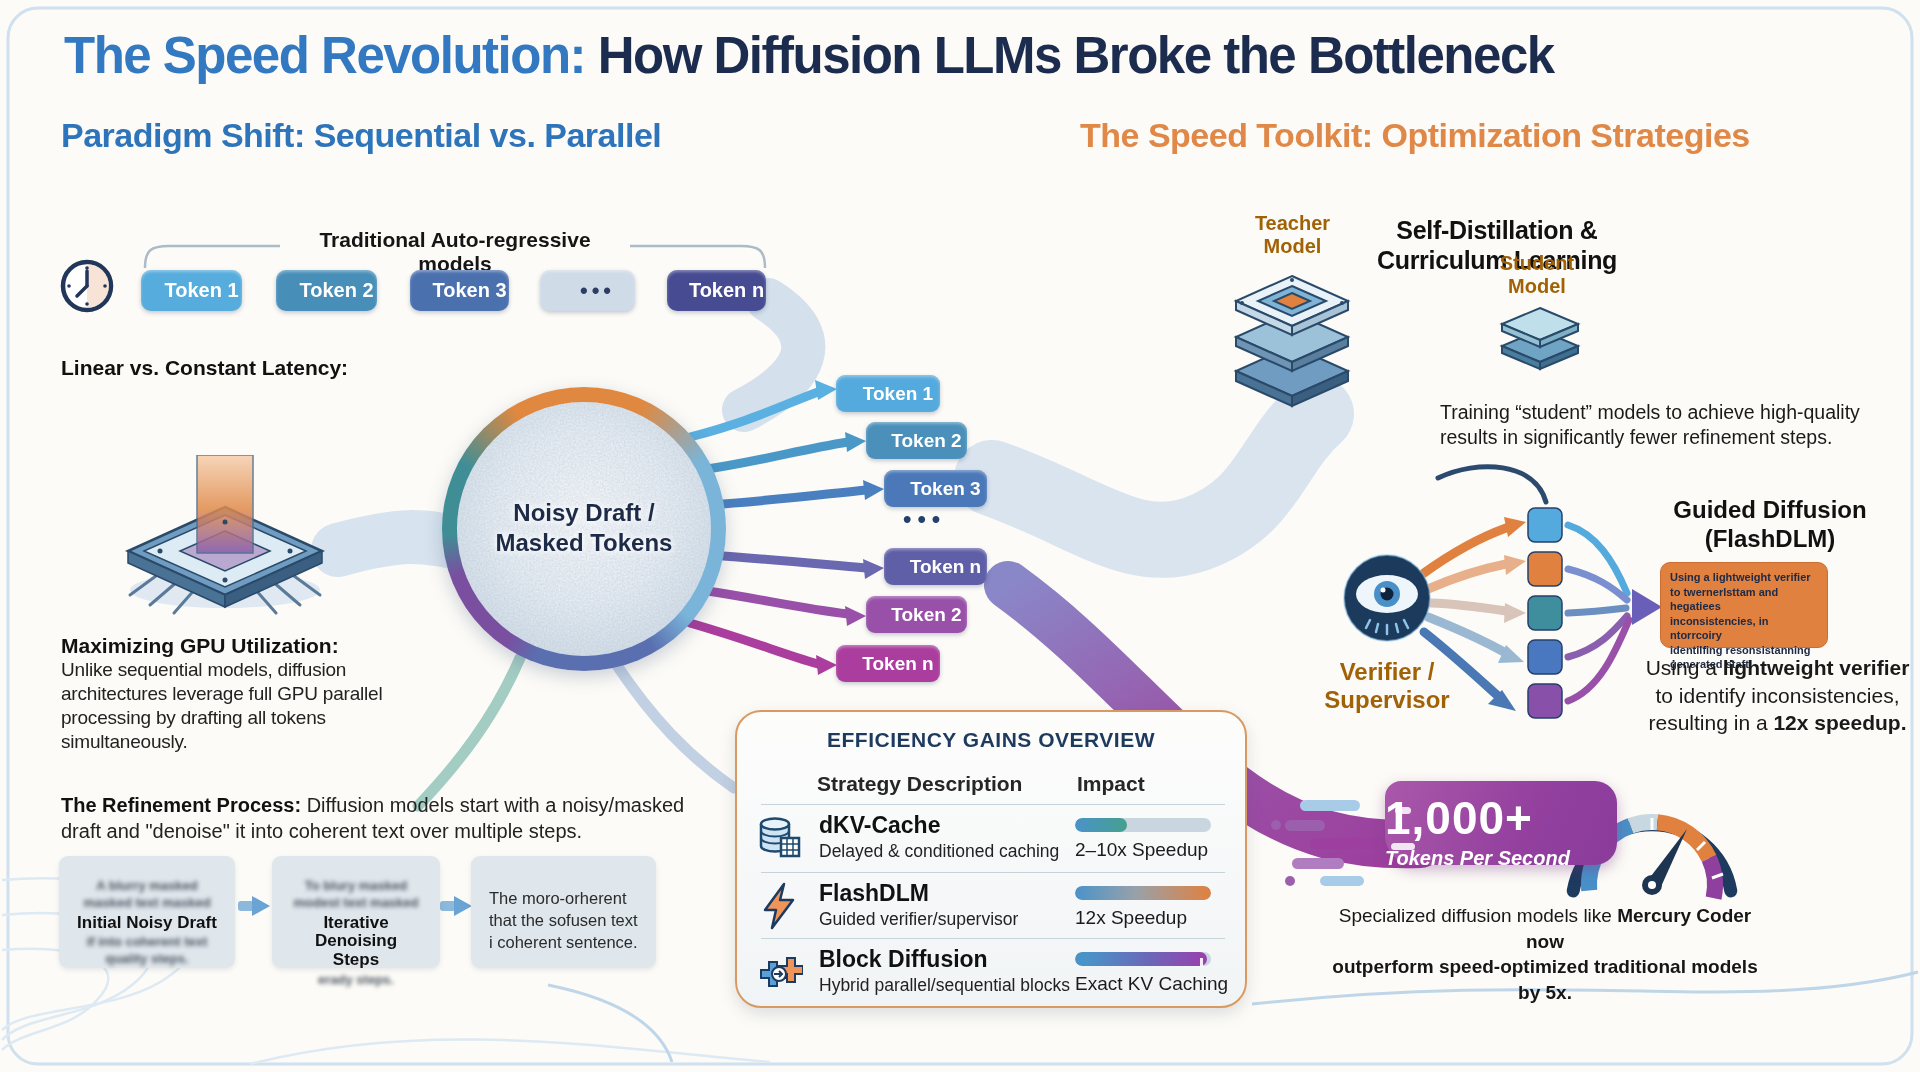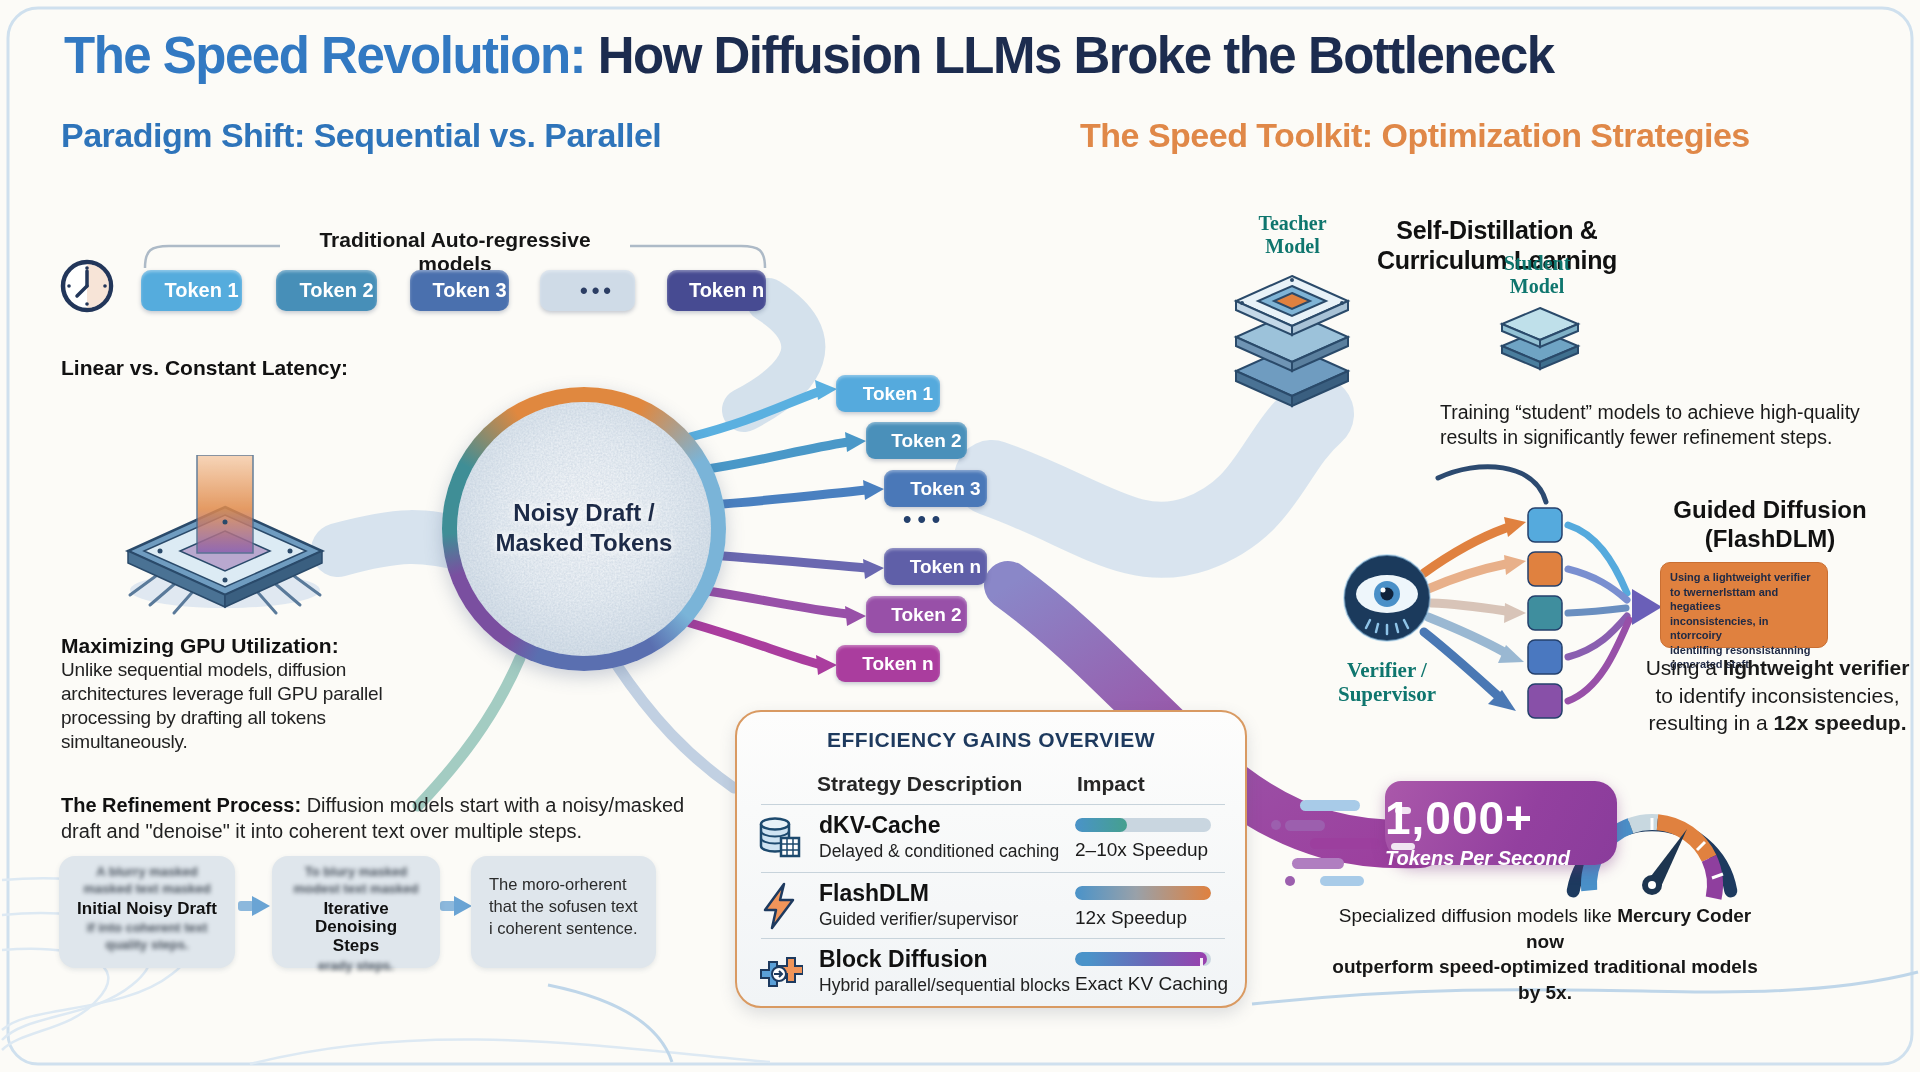--- a/index.html
+++ b/index.html
@@ -32,22 +32,22 @@
 
   
   .blk-title{font-size:21px;font-weight:bold;color:#111;}
   .blk-body{font-size:19px;line-height:1.26;color:#222;letter-spacing:-0.2px;}
   .latency-block{left:61px;top:356px;width:380px;}
   .gpu-block{left:61px;top:634px;width:380px;}
   .refinement-block{left:61px;top:792px;width:660px;font-size:20px;line-height:1.3;color:#222;}
   .refinement-block b{color:#111;}
 
   
-  .step-box{position:absolute;top:856px;height:112px;background:#dfe6ec;border-radius:16px;
-        padding:8px 10px;text-align:center;box-shadow:0 2px 5px rgba(60,80,110,.12);}
+  .step-box{position:absolute;top:856px;height:112px;background:#dfe6ec;border-radius:9px;
+        padding:22px 10px;text-align:center;box-shadow:0 2px 5px rgba(60,80,110,.12);}
   .blur-txt{font-size:13px;line-height:1.3;font-weight:bold;color:#4c5560;filter:blur(2.2px);}
   .step-label{font-size:17px;font-weight:bold;color:#111;line-height:1.1;margin:2px 0;}
   .step-plain{font-size:16.5px;line-height:1.32;color:#2b2b2b;text-align:left;padding:10px 4px 0 8px;}
 
   
   .noisy-circle{left:442px;top:387px;width:284px;height:284px;border-radius:50%;
       background:conic-gradient(from 0deg,
         #e0883f 0deg 25deg, #7ab4d8 60deg 130deg, #5a6fb0 150deg 200deg,
         #7a4fa0 215deg 250deg, #3f8e96 268deg 298deg, #e0883f 330deg 360deg);
       box-shadow:0 6px 18px rgba(60,80,120,.25);}
@@ -72,21 +72,21 @@
   .t-icon{position:absolute;left:18px;top:2px;width:48px;height:48px;}
   .t-name{position:absolute;left:82px;top:0px;font-size:23px;font-weight:bold;color:#111;}
   .t-desc{position:absolute;left:82px;top:29px;font-size:17.5px;color:#222;}
   .bar-track{position:absolute;left:338px;top:6px;width:136px;height:14px;border-radius:7px;
       background:#c9d6e0;overflow:hidden;}
   .bar-fill{height:100%;border-radius:7px;}
   .bar-cap::after{content:"";position:absolute;right:8px;top:6px;width:3px;height:14px;background:#fff;opacity:.9;}
   .t-impact{position:absolute;left:338px;top:27px;font-size:19px;font-weight:bold;color:#1b1b1b;font-weight:normal;}
 
   
-  .small-label{font-size:20px;font-weight:bold;color:#0f766e;text-align:center;line-height:1.15;font-family:Liberation Serif, serif;}
+  .small-label{font-size:20px;font-weight:bold;color:#a16207;text-align:center;line-height:1.15;}
   .distill-title{left:1352px;top:216px;width:290px;text-align:center;font-size:25px;font-weight:bold;
       color:#111;line-height:1.18;letter-spacing:-0.3px;}
   .training-text{left:1440px;top:400px;width:440px;font-size:19.5px;line-height:1.3;color:#1a1a1a;}
   .guided-title{left:1645px;top:496px;width:250px;text-align:center;font-size:24px;font-weight:bold;
       color:#111;line-height:1.2;}
   .orange-note{left:1660px;top:562px;width:168px;height:86px;background:#e0813f;border-radius:10px;
       border:1px solid #c96f33;padding:7px 9px;font-size:11px;font-weight:bold;color:#202a45;line-height:1.32;}
   .verifier-text{left:1635px;top:654px;width:285px;text-align:center;font-size:21px;line-height:1.32;color:#1a1a1a;}
   .banner{left:1385px;top:781px;width:232px;height:84px;
       background:linear-gradient(115deg,#aa58aa,#93409f 60%,#8a3c9b);
@@ -430,21 +430,21 @@
     <circle cx="47" cy="42" r="6.5" fill="#10233c"></circle>
     <circle cx="43" cy="38" r="2.5" fill="#ffffff"></circle>
     <g stroke="#8fc4e8" stroke-width="2.5" stroke-linecap="round">
       <line x1="30" y1="68" x2="26" y2="76"></line>
         <line x1="38" y1="72" x2="36" y2="80"></line>
       <line x1="47" y1="73" x2="47" y2="82"></line>
         <line x1="56" y1="72" x2="58" y2="80"></line>
       <line x1="64" y1="68" x2="68" y2="76"></line>
     </g>
   </svg>
-  <div class="abs small-label prel verifier-label" style="font-size:21px;">Verifier /
+  <div class="abs small-label prel verifier-label" style="font-size:24px;">Verifier /
 Supervisor</div>
 
   <div class="abs guided-title prel">Guided Diffusion
 (FlashDLM)</div>
   <div class="abs orange-note prel">Using a lightweight verifier
 to twernerlsttam and hegatiees
 inconsistencies, in ntorrcoiry
 identilfing resonsistanning
 generated staft</div>
 

